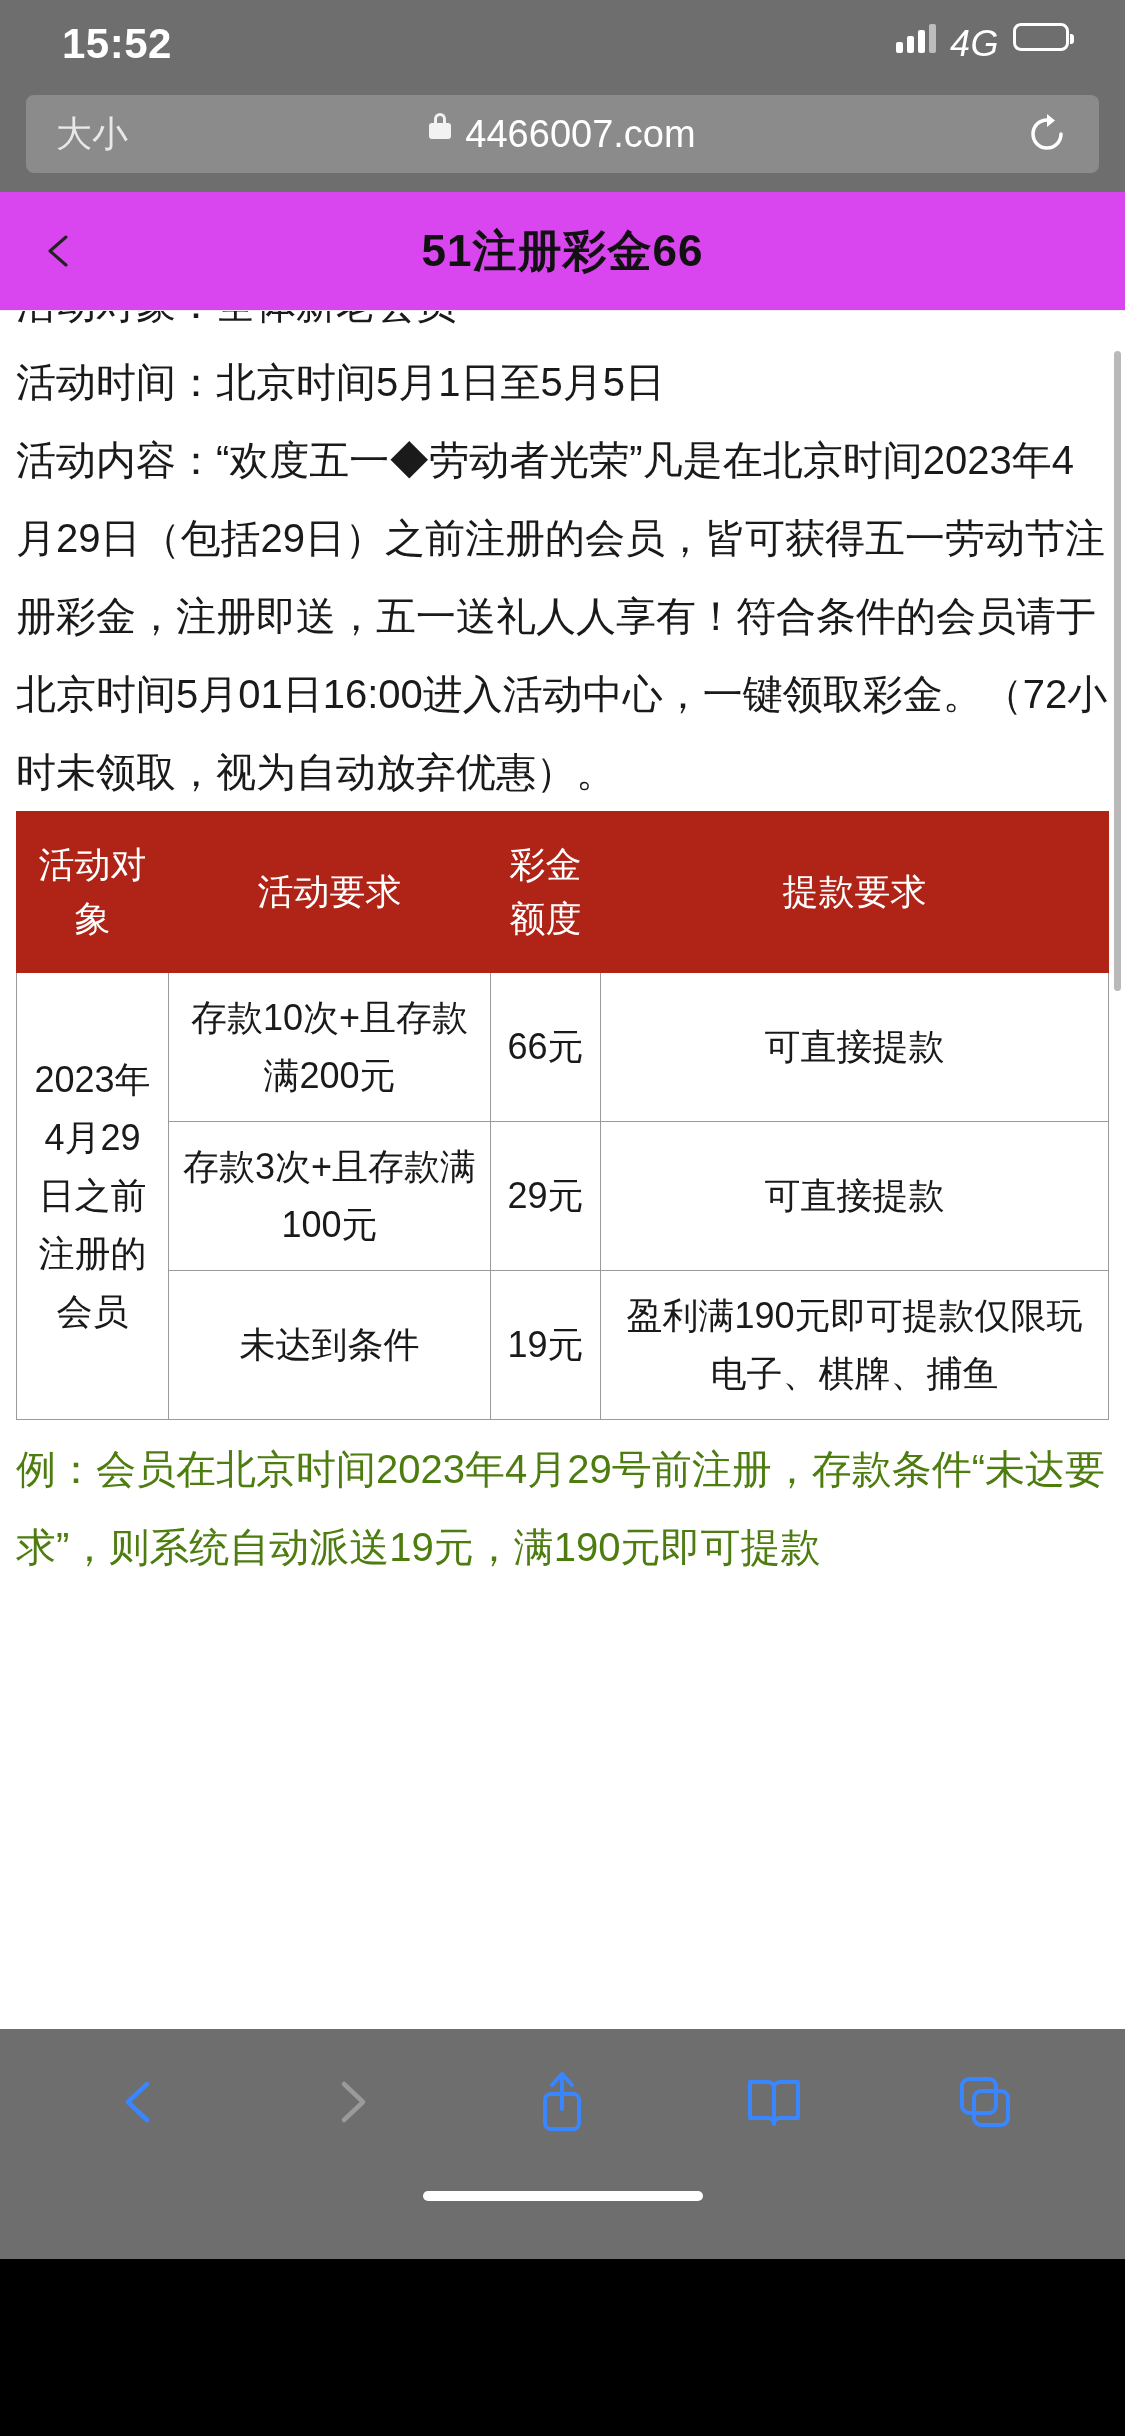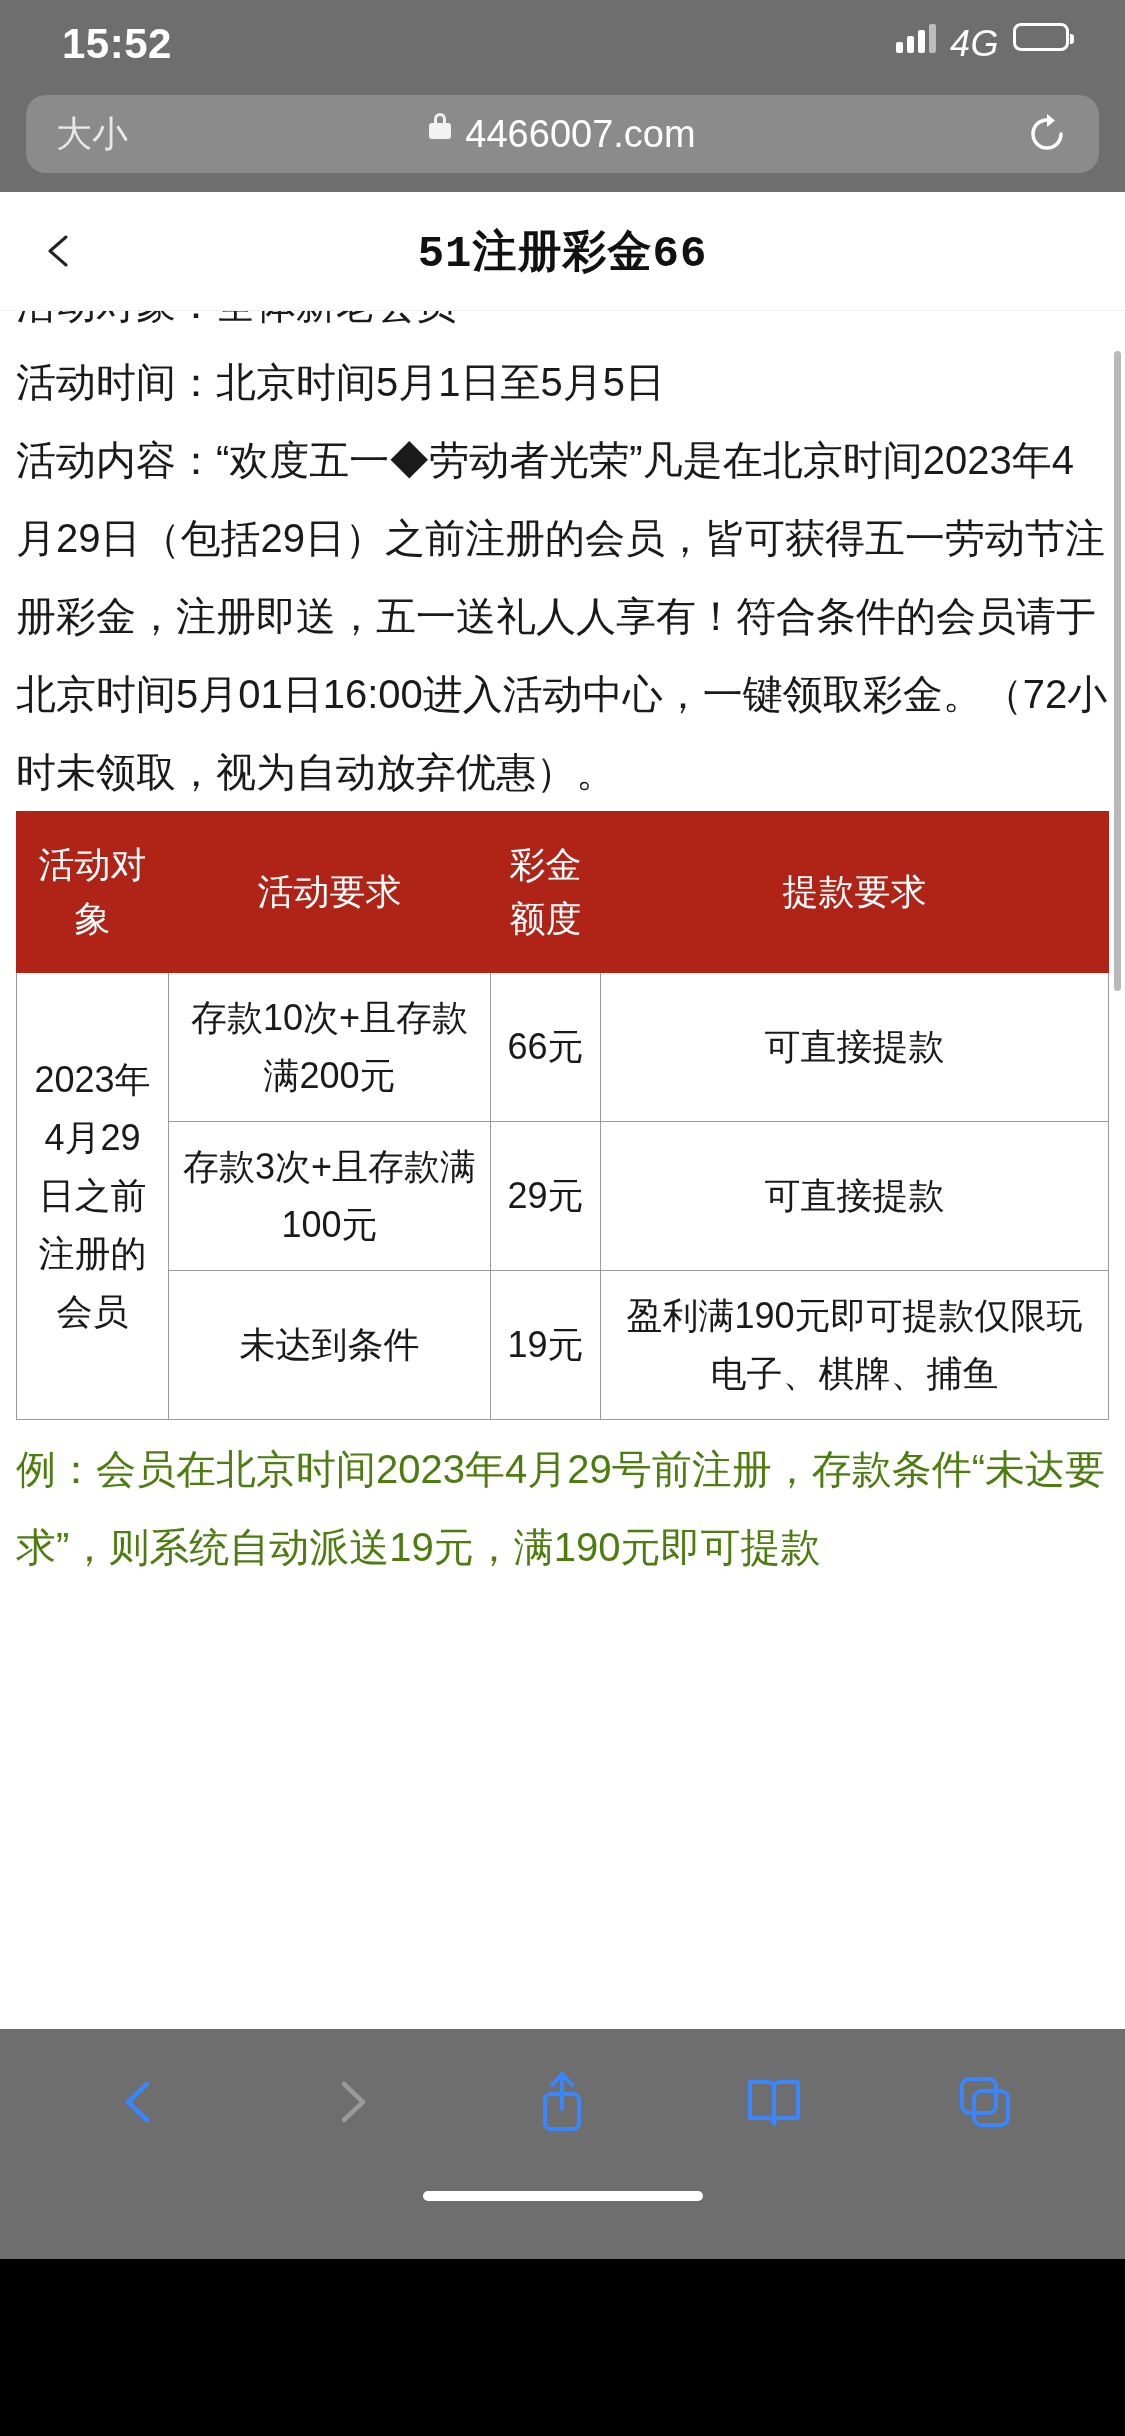--- a/index.html
+++ b/index.html
@@ -91,21 +91,21 @@
     background: #6e6e6e;
     display: flex;
     align-items: center;
     padding: 0 26px 12px 26px;
     box-sizing: border-box;
   }
   .url-pill {
     flex: 1;
     height: 78px;
     background: #8b8b8b;
-    border-radius: 20px;
+    border-radius: 8px;
     display: flex;
     align-items: center;
     justify-content: space-between;
     padding: 0 30px;
     box-sizing: border-box;
     position: relative;
   }
   .url-left {
     font-size: 36px;
     color: #e8e8e8;
@@ -153,26 +153,25 @@
   .reload-icon {
     width: 44px;
     height: 44px;
     position: relative;
   }
   .reload-icon svg { display:block; }
 
   
   .page-header {
     height: 118px;
-    background: #ffffff;
+    background: #d946ef;
     display: flex;
     align-items: center;
     position: relative;
     border-bottom: 1px solid #efefef;
-    font-family: Liberation Mono, monospace;
   }
   .back-chevron {
     position: absolute;
     left: 40px;
     width: 40px;
     height: 40px;
   }
   .page-title {
     width: 100%;
     text-align: center;

